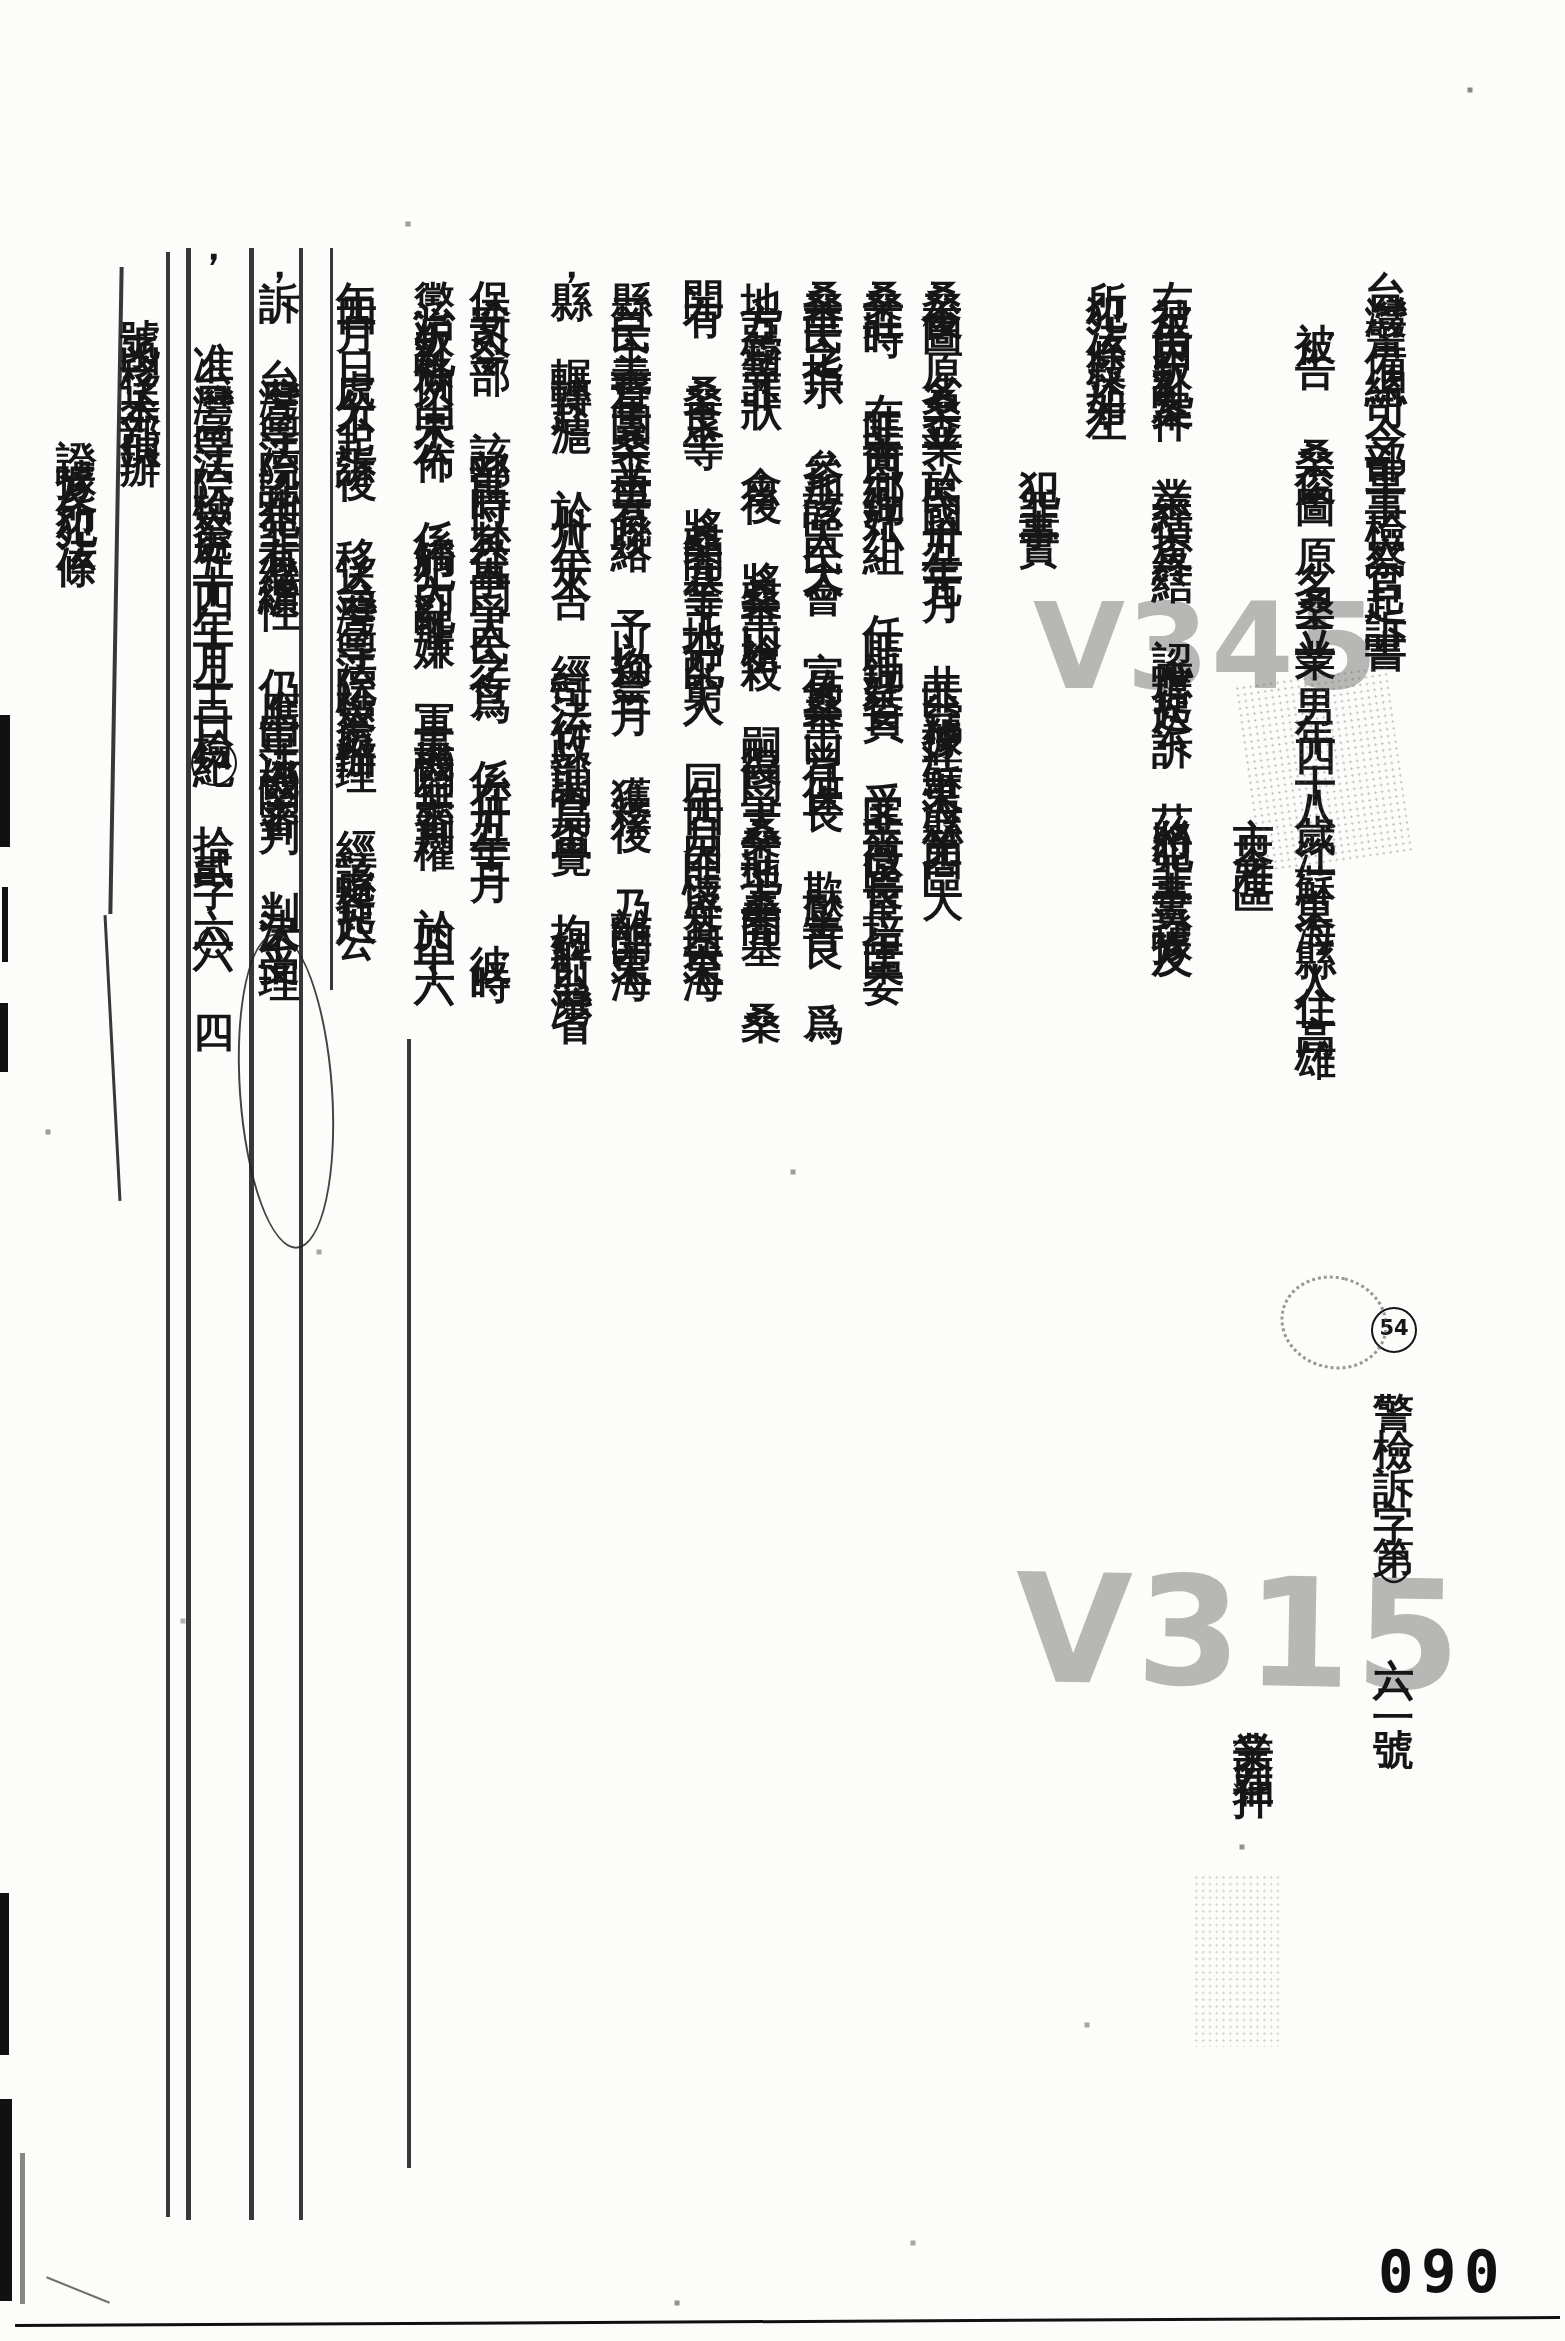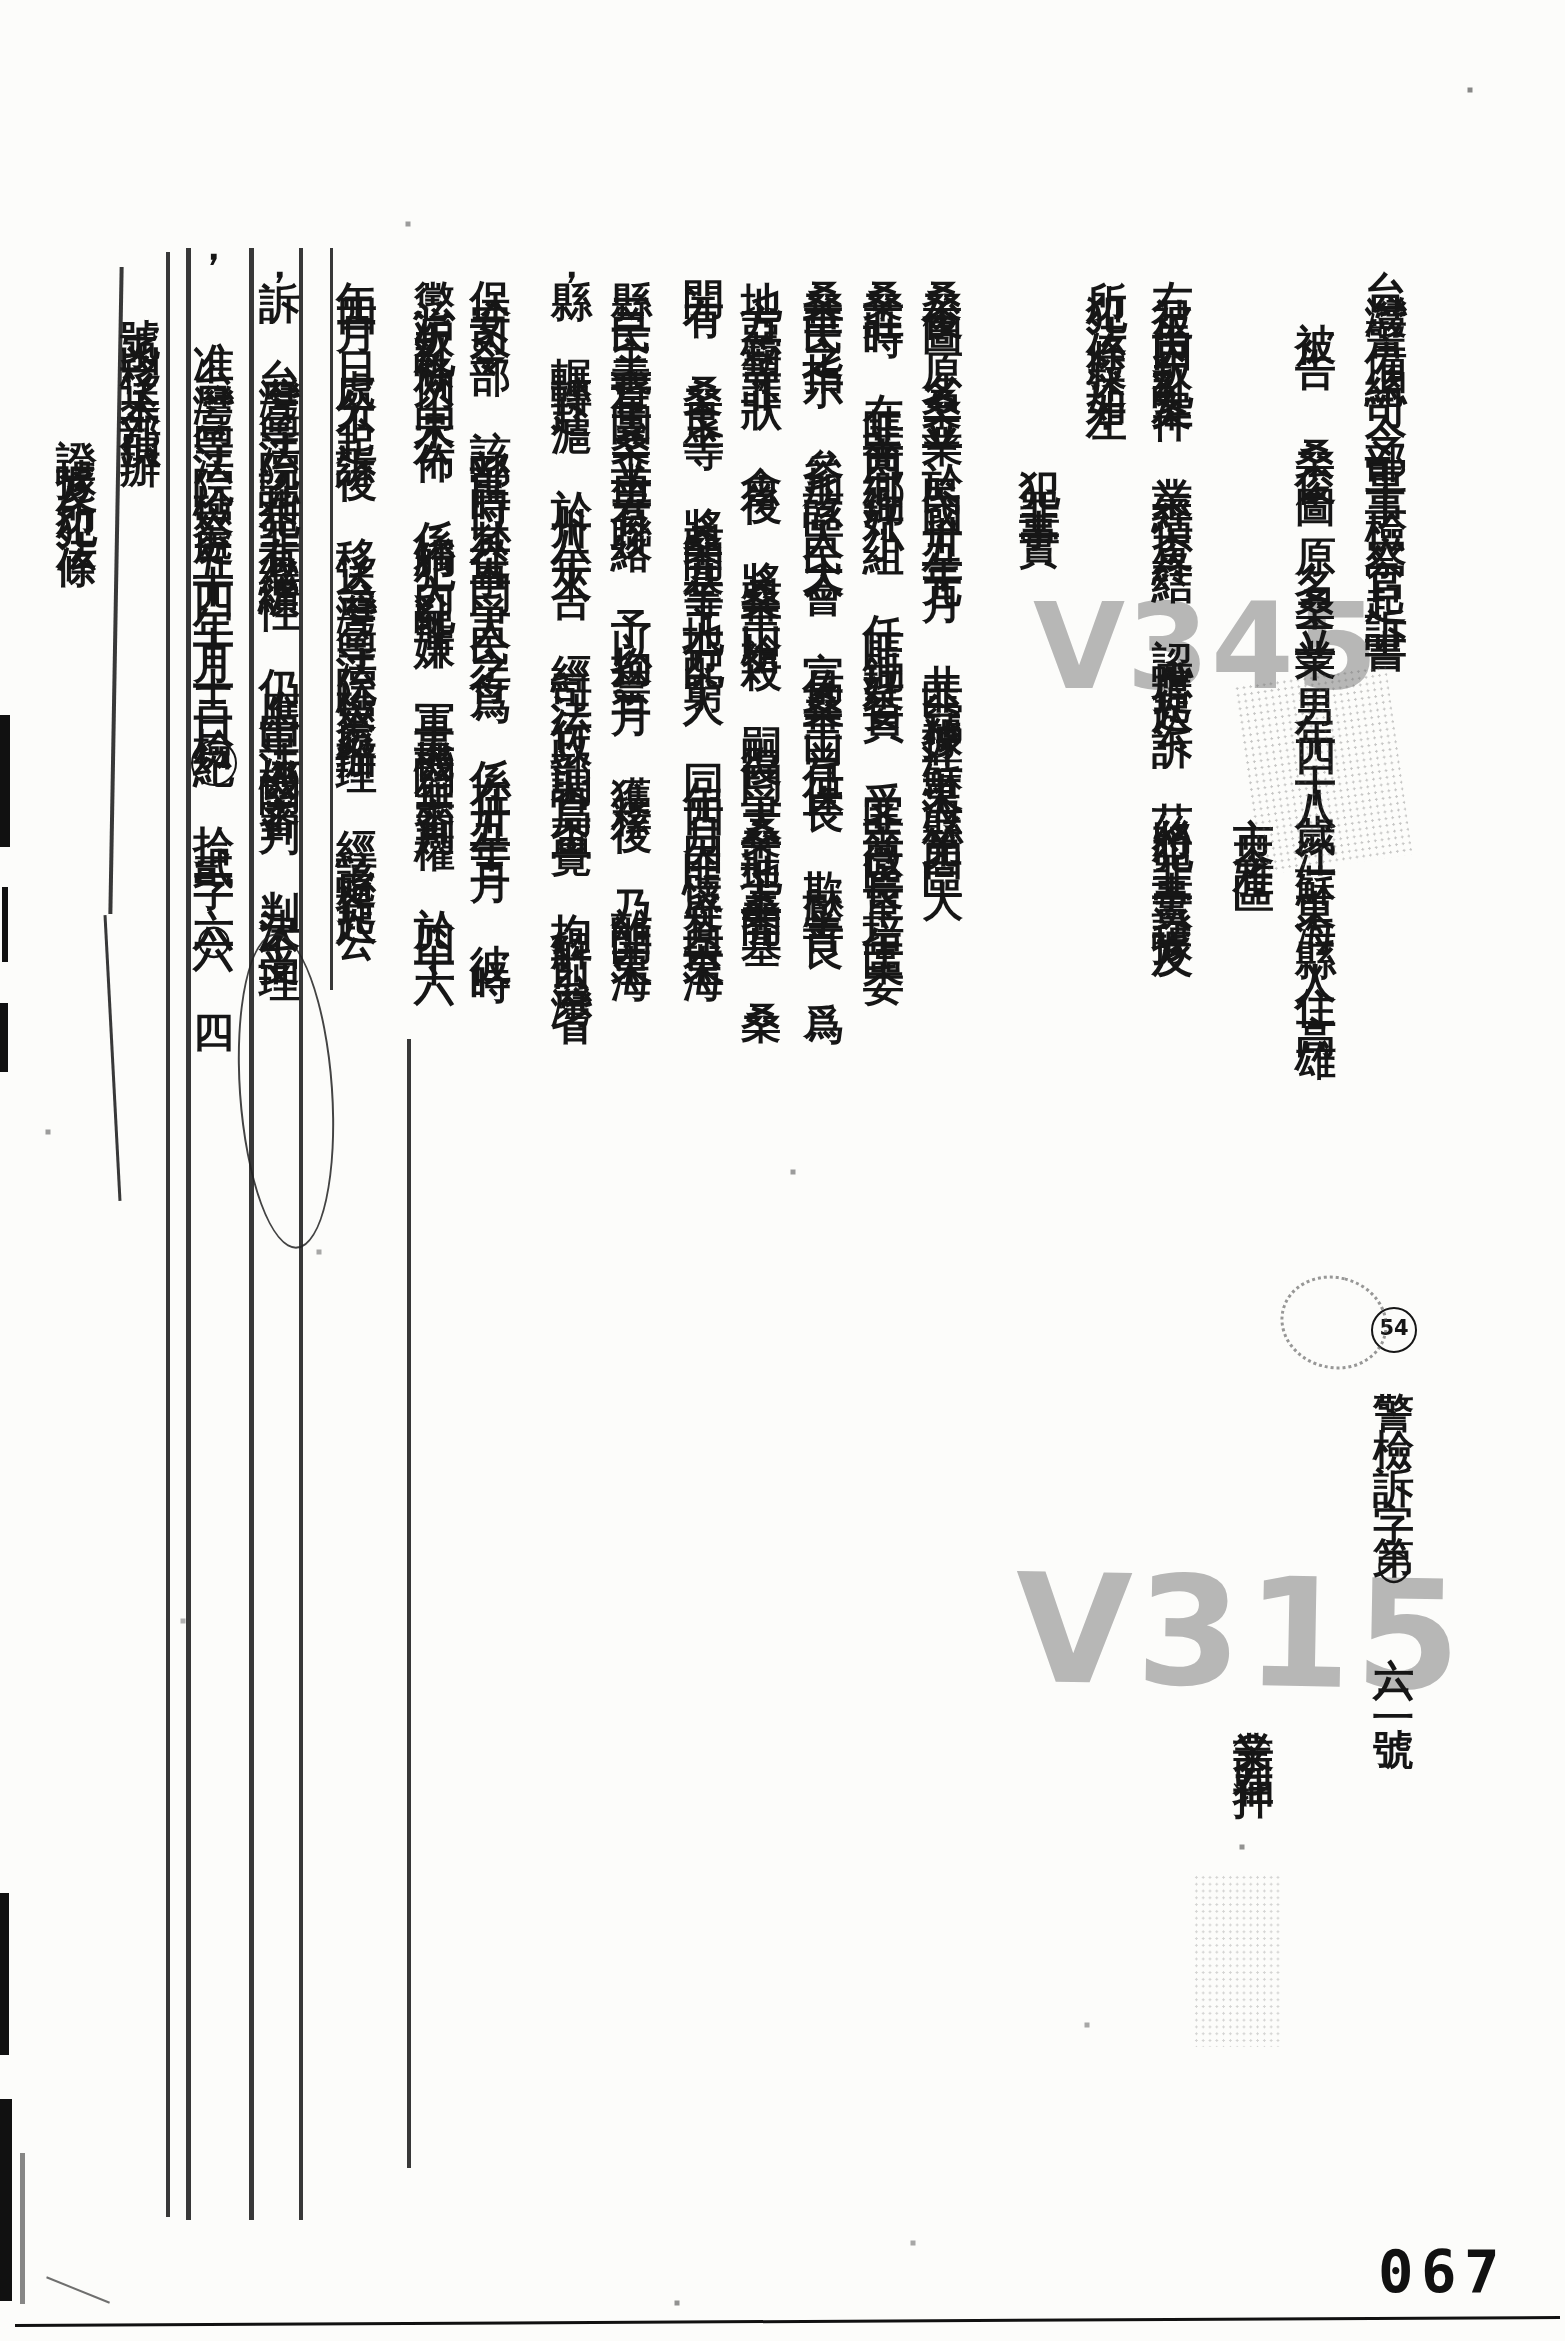--- a/index.html
+++ b/index.html
@@ -123,21 +123,21 @@
   <div class="ann-line" style="left:166px;top:252px;width:3.8px;height:1965px;"></div>
   <div class="ann-line" style="left:114px;top:267px;width:3.8px;height:647px;transform:rotate(1deg);"></div>
   <div class="ann-line" style="left:111px;top:915px;width:3px;height:286px;transform:rotate(-3deg);"></div>
 
   <div class="ellipse" style="left:239px;top:933px;width:90px;height:312px;transform:rotate(-4deg);"></div>
 
   <div class="dotted-ring" style="left:1280px;top:1276px;width:102px;height:87px;transform:rotate(14deg);"></div>
   <div class="halftone" style="left:1246px;top:674px;width:154px;height:192px;transform:rotate(-8deg);"></div>
   <div class="halftone" style="left:1193px;top:1874px;width:87px;height:173px;opacity:.28;"></div>
 
-  <div class="pagenum" style="left:1378px;top:2237px;">067</div>
+  <div class="pagenum" style="left:1378px;top:2237px;">090</div>
 
   <div class="artifact" style="left:0;top:715px;width:9.8px;height:132px;"></div>
   <div class="artifact" style="left:1.5px;top:887px;width:6px;height:75px;"></div>
   <div class="artifact" style="left:0;top:1003px;width:7.5px;height:69px;"></div>
   <div class="artifact" style="left:0;top:1893px;width:9px;height:162px;"></div>
   <div class="artifact" style="left:0;top:2099px;width:12px;height:202px;"></div>
   <div class="artifact" style="left:20.3px;top:2153px;width:4.5px;height:151px;opacity:.5;"></div>
   <div class="artifact" style="left:15px;top:2320px;width:1545px;height:3px;transform:rotate(-0.3deg);"></div>
   <div class="artifact" style="left:44px;top:2289px;width:68px;height:2.3px;transform:rotate(22deg);opacity:.6;"></div>
 

